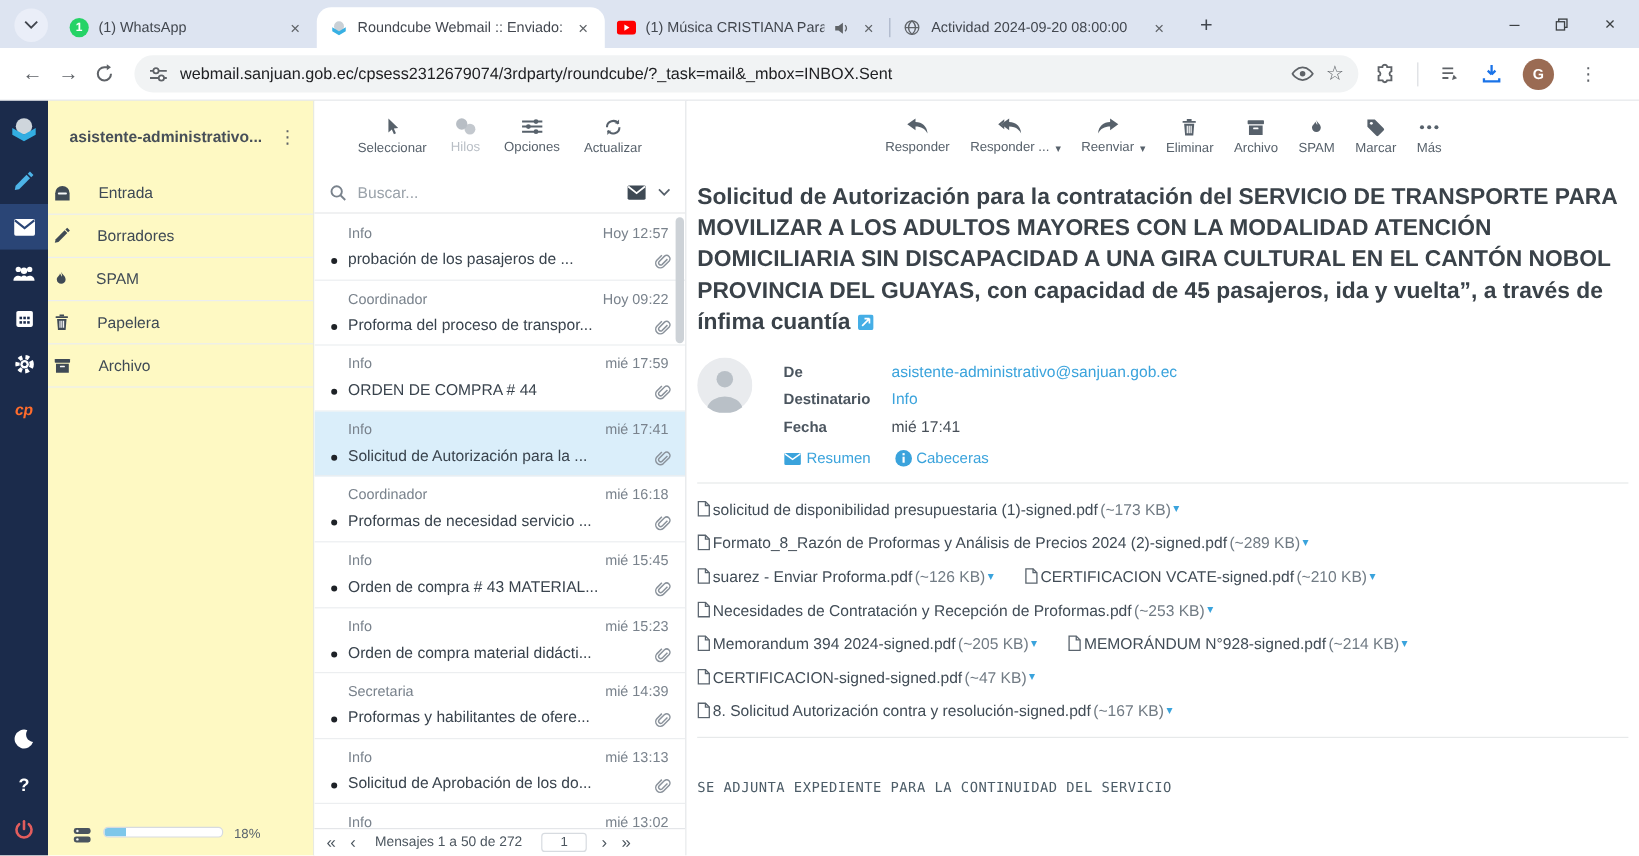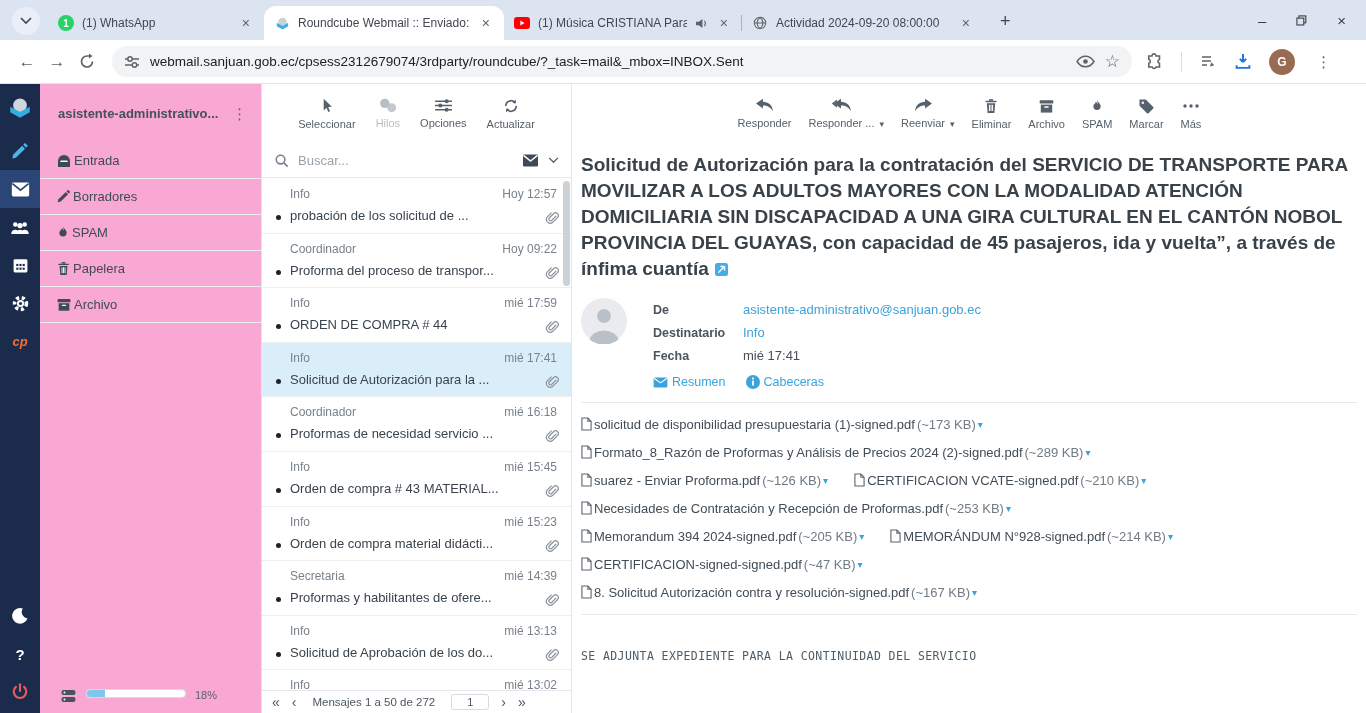--- a/index.html
+++ b/index.html
@@ -33,24 +33,24 @@
 
   
   #appbar { position:absolute; top:84px; left:0; width:40px; bottom:0; background:#1b2b4b; }
   .abit { width:40px; height:38px; display:flex; align-items:center; justify-content:center; }
   .abit.logo { height:48px; }
   .abit.active { background:#2a4576; }
   .cp-logo { color:#ff6c2c; font-weight:bold; font-style:italic; font-size:13px; }
   .help-q { color:#fff; font-weight:bold; font-size:15px; }
   #appbar-bottom { position:absolute; bottom:2px; left:0; width:40px; }
 
-  #folders { position:absolute; top:84px; left:40px; width:222px; bottom:0; background:#f9a8d4; border-right:1px solid #e3e6e9; }
+  #folders { position:absolute; top:84px; left:40px; width:222px; bottom:0; background:#fef9c3; border-right:1px solid #e3e6e9; }
   .fhead { height:59px; display:flex; align-items:center; padding:0 10px 0 18px; }
   .fhead .acct { flex:1; font-weight:bold; font-size:13px; color:#474f58; white-space:nowrap; overflow:hidden; }
-  .folder { height:36px; display:flex; align-items:center; gap:2px; padding:0 16px; font-size:13px; color:#3f4a55; border-bottom:1px solid #eceef0; }
+  .folder { height:36px; display:flex; align-items:center; gap:22px; padding:0 4px; font-size:13px; color:#3f4a55; border-bottom:1px solid #eceef0; }
   .folder.selected { background:#d9eefa; }
   #quota { position:absolute; bottom:4px; left:0; right:0; height:20px; display:flex; gap:9px; padding:0 14px 0 20px; }
   .qtrack { width:100px; height:9px; background:#fff; border:1px solid #d7dbe0; border-radius:4px; overflow:hidden; }
   .qfill { height:100%; width:18%; background:#7ec7ea; }
   .qlabel { font-size:11px; color:#5a646e; }
 
   #listpane { position:absolute; top:84px; left:262px; width:310px; bottom:0; background:#fff; border-right:1px solid #e4e6e9; }
   .toolbar { height:59px; display:flex; align-items:center; justify-content:center; gap:20px; }
   .tool { display:flex; flex-direction:column; align-items:center; gap:4px; font-size:11px; color:#57616b; }
   .tool.disabled { color:#b8bec5; }
@@ -386,21 +386,21 @@
       </svg>
   </div>
 
   <div id="messages">
     <div class="msg">
       <div class="mtop">
           <span>Info</span>
           <span>Hoy 12:57</span>
         </div>
       <div class="rdot"></div>
-      <div class="msub">probación de los solicitud de ...</div>
+      <div class="msub">probación de los pasajeros de ...</div>
       <svg class="clip" width="14" height="15" viewBox="0 0 16 16" fill="none" stroke="#8a929b" stroke-width="1.4">
           <path d="M12.8 6.2 7.6 11.4a2 2 0 0 1-2.8-2.8l5.2-5.2a3.2 3.2 0 0 1 4.5 4.5l-5.6 5.6a4.4 4.4 0 0 1-6.2-6.2l4.8-4.8"></path>
         </svg>
     </div>
     <div class="msg">
       <div class="mtop">
           <span>Coordinador</span>
           <span>Hoy 09:22</span>
         </div>
       <div class="rdot"></div>

